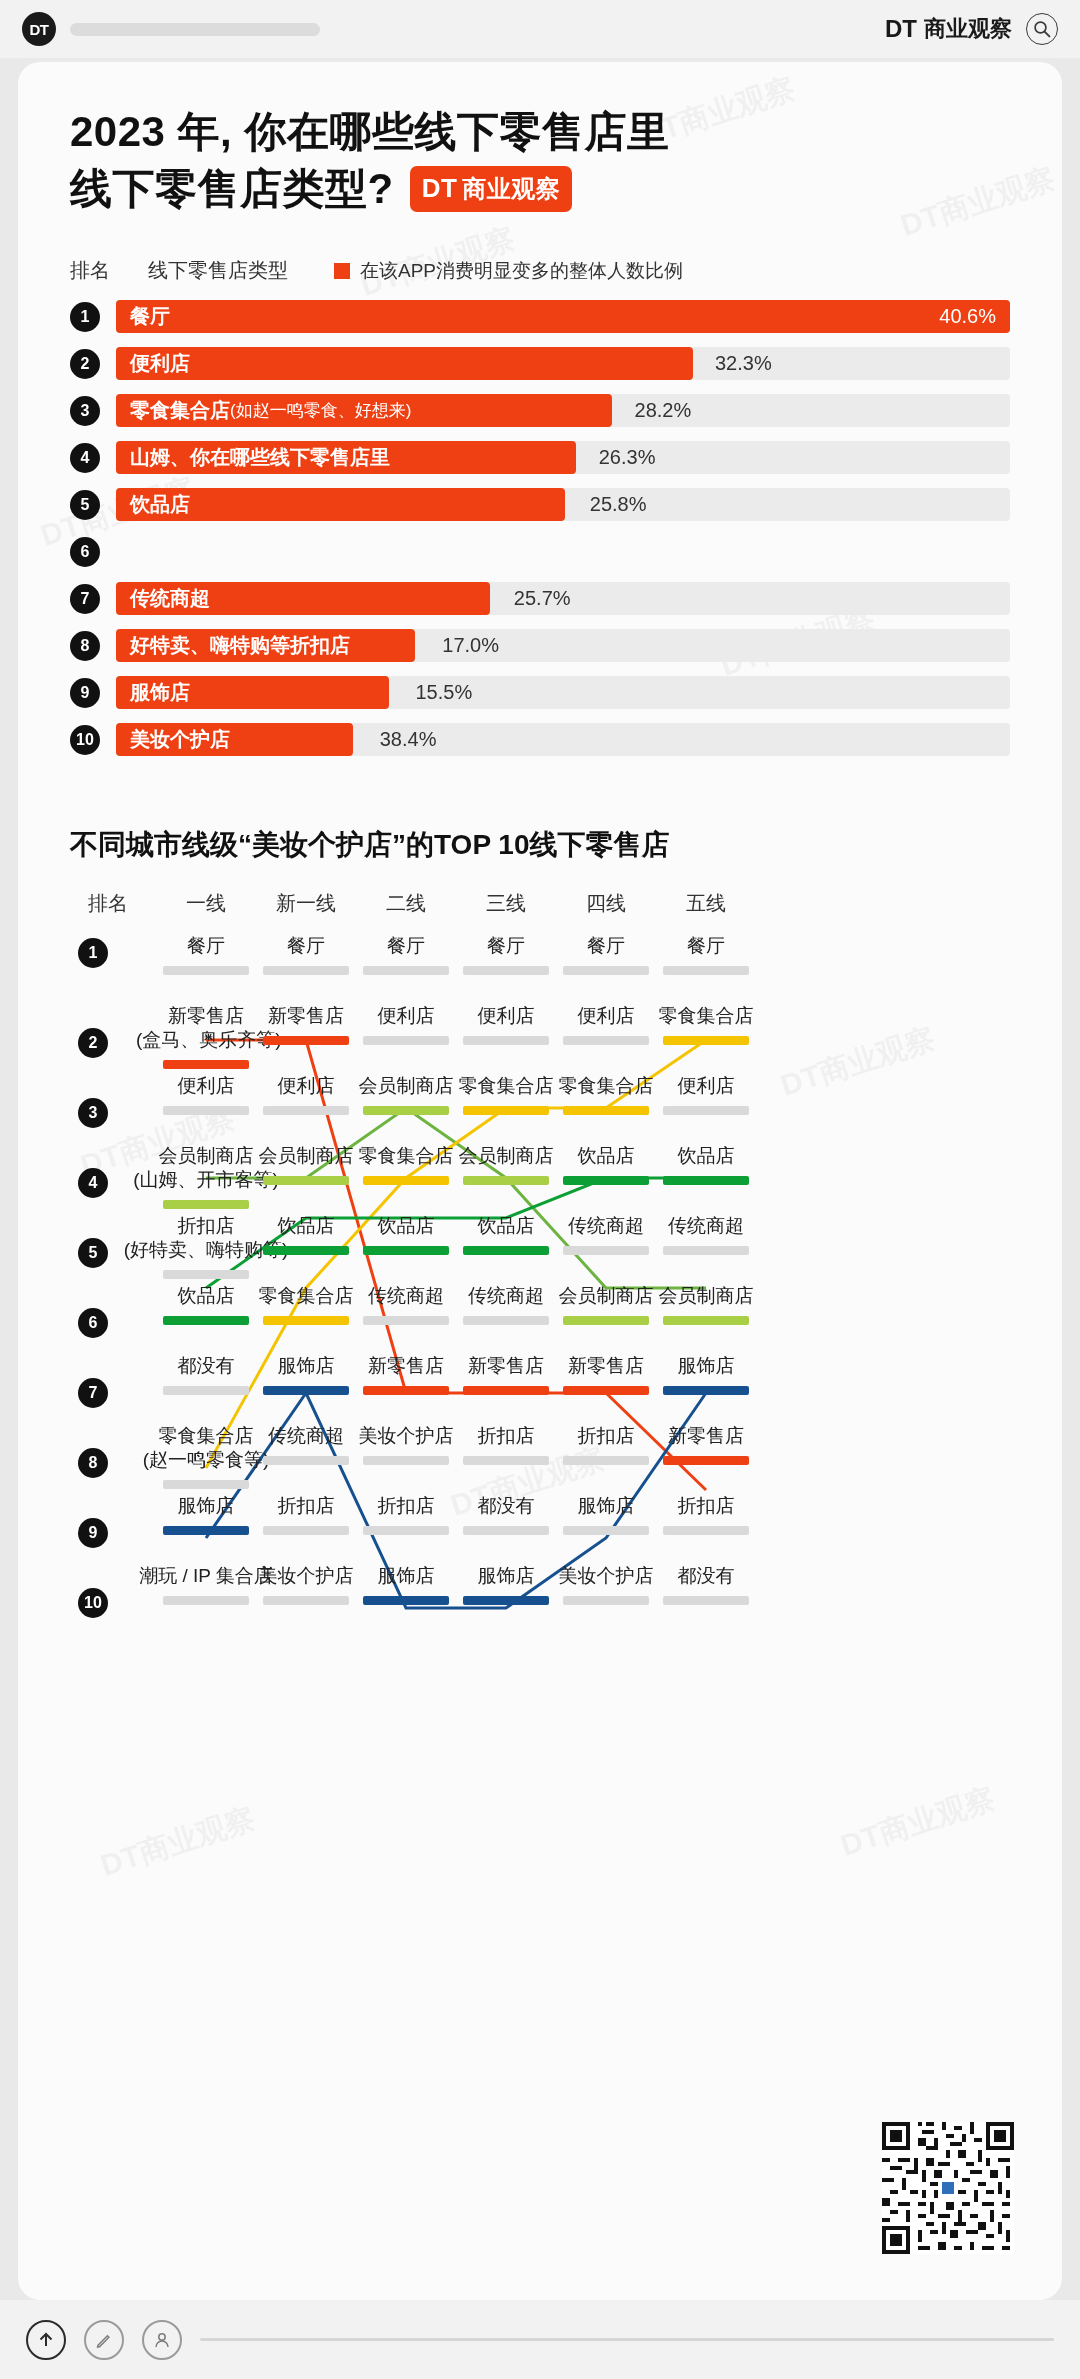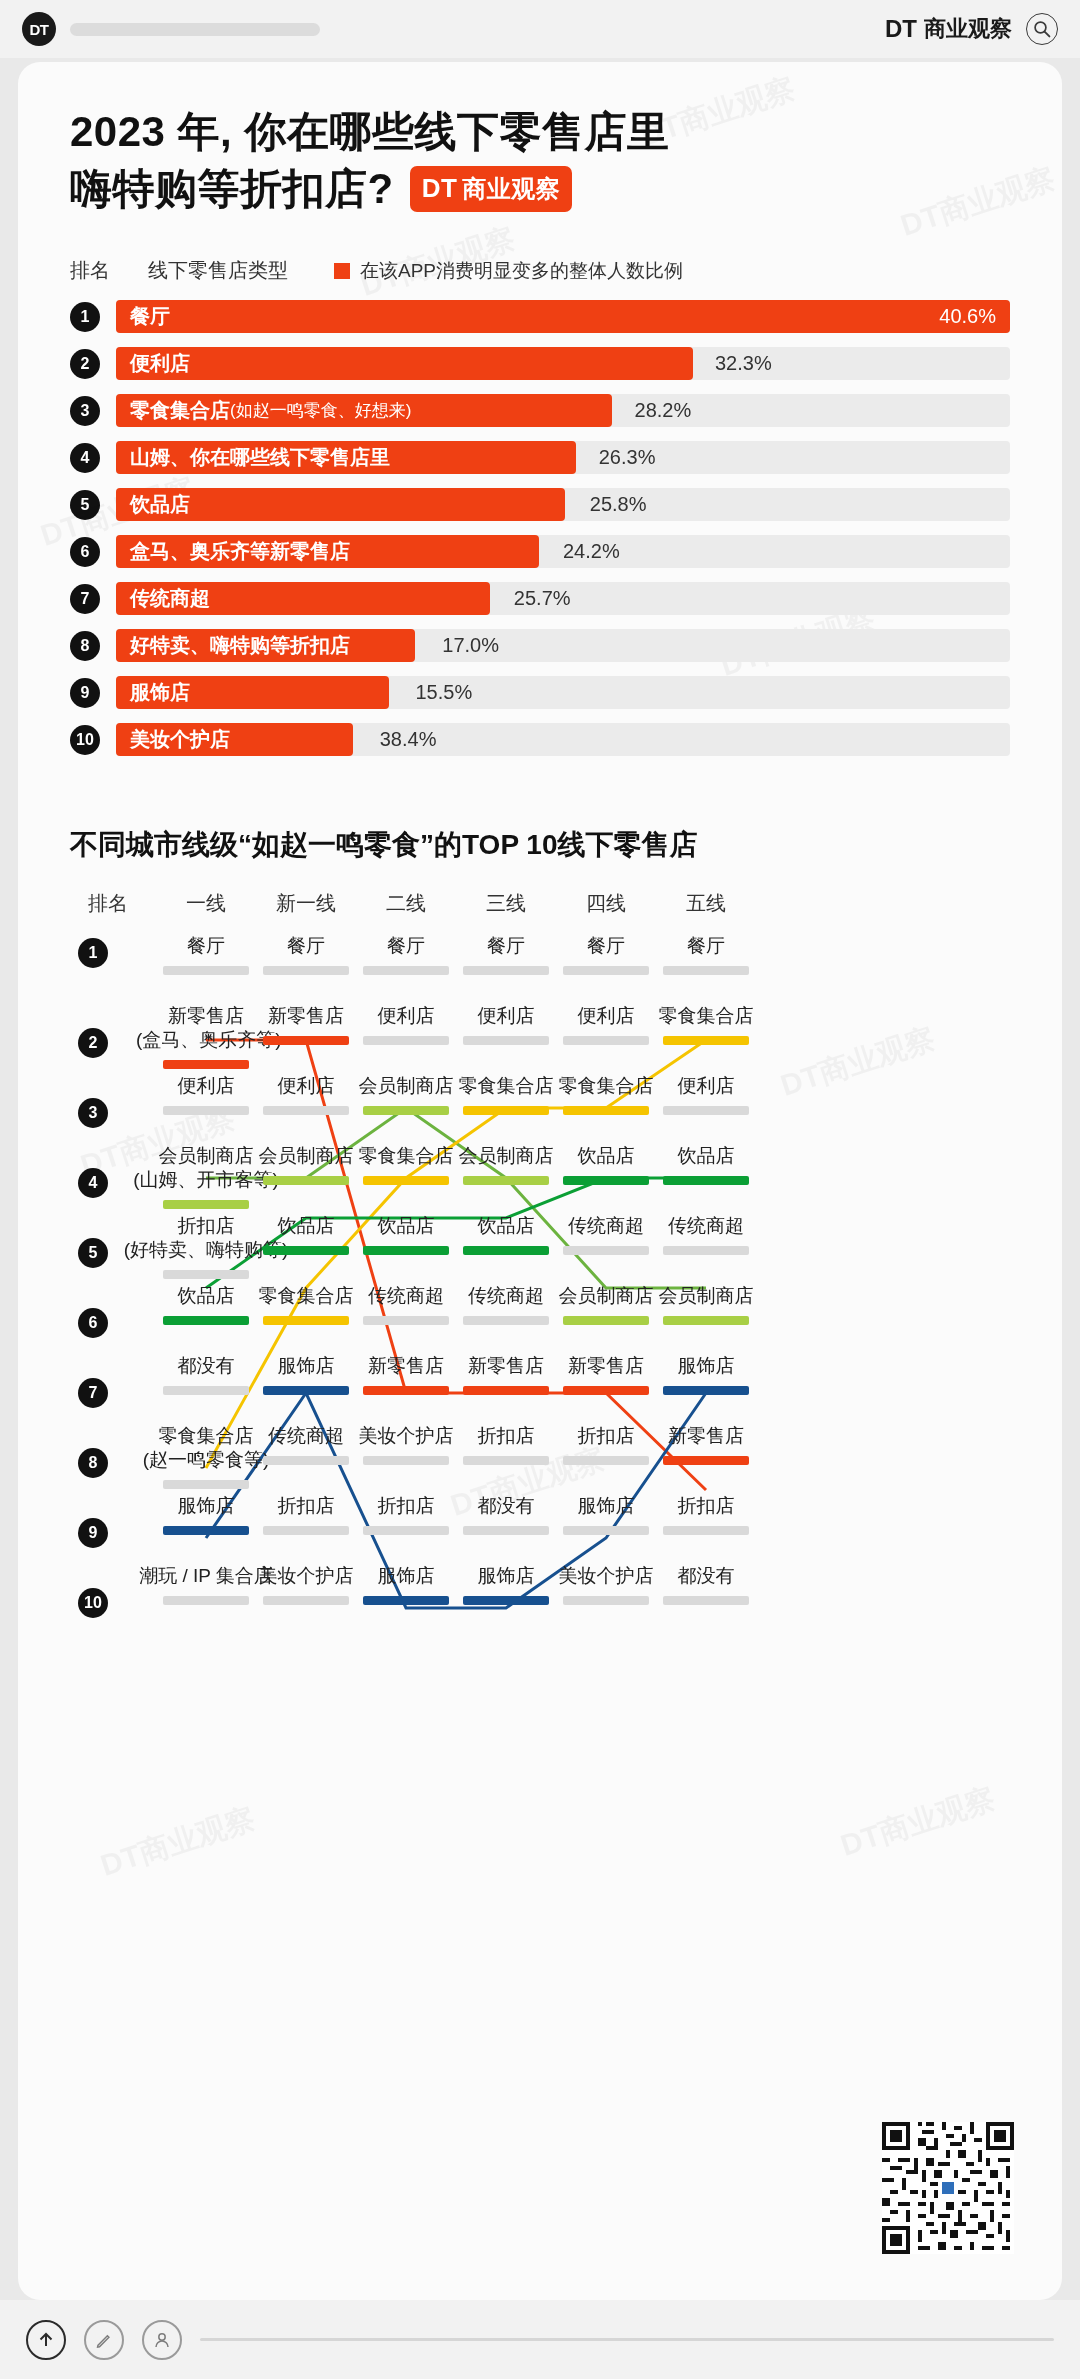--- a/index.html
+++ b/index.html
@@ -150,21 +150,21 @@
   <div class="wm" style="left:700px; top:560px;">DT商业观察</div>
   <div class="wm" style="left:60px;  top:1060px;">DT商业观察</div>
   <div class="wm" style="left:760px; top:980px;">DT商业观察</div>
   <div class="wm" style="left:430px; top:1400px;">DT商业观察</div>
   <div class="wm" style="left:80px;  top:1760px;">DT商业观察</div>
   <div class="wm" style="left:820px; top:1740px;">DT商业观察</div>
 
   <div class="headline">
     <div>2023 年, 你在哪些线下零售店里</div>
     <div class="line2">
-      <span>嗨特购等折扣店?</span>
+      <span>线下零售店类型?</span>
       <span class="brand-chip">
         <span class="chip-dt">DT</span>
         <span>商业观察</span>
       </span>
     </div>
   </div>
 
   <div class="chart-head">
     <span class="rank-lbl">排名</span>
     <span class="type-lbl">线下零售店类型</span>
@@ -227,27 +227,20 @@
         <div class="bar-fill" style="width:50.2%"></div>
         <div class="bar-label">
             <span>饮品店</span>
           </div>
         <div class="bar-val" style="right:auto;left:53%">25.8%</div>
       </div>
     </div>
 
     <div class="bar-row">
       <div class="rank-badge">6</div>
-      <div class="bar-track">
-        <div class="bar-fill" style="width:47.3%"></div>
-        <div class="bar-label">
-            <span>盒马、奥乐齐等新零售店</span>
-          </div>
-        <div class="bar-val" style="right:auto;left:50%">24.2%</div>
-      </div>
     </div>
 
     <div class="bar-row">
       <div class="rank-badge">7</div>
       <div class="bar-track">
         <div class="bar-fill" style="width:41.8%"></div>
         <div class="bar-label">
             <span>传统商超</span>
           </div>
         <div class="bar-val" style="right:auto;left:44.5%">25.7%</div>
@@ -281,21 +274,21 @@
       <div class="bar-track">
         <div class="bar-fill" style="width:26.5%"></div>
         <div class="bar-label">
             <span>美妆个护店</span>
           </div>
         <div class="bar-val" style="right:auto;left:29.5%">38.4%</div>
       </div>
     </div>
   </div>
 
-  <div class="sec2-title">不同城市线级“如赵一鸣零食”的TOP 10线下零售店</div>
+  <div class="sec2-title">不同城市线级“美妆个护店”的TOP 10线下零售店</div>
 
   <div class="flowwrap">
 
     <svg width="964" height="1020">
 
       <polyline points="148,150 248,150 348,503 448,503 548,503 648,600" fill="none" stroke="#ef4013" stroke-width="3"></polyline>
 
       <polyline points="148,288 248,288 348,218 448,288 548,398 648,398" fill="none" stroke="#6cb33f" stroke-width="3"></polyline>
 
       <polyline points="148,578 248,398 348,288 448,218 548,218 648,150" fill="none" stroke="#f5c400" stroke-width="3"></polyline>

